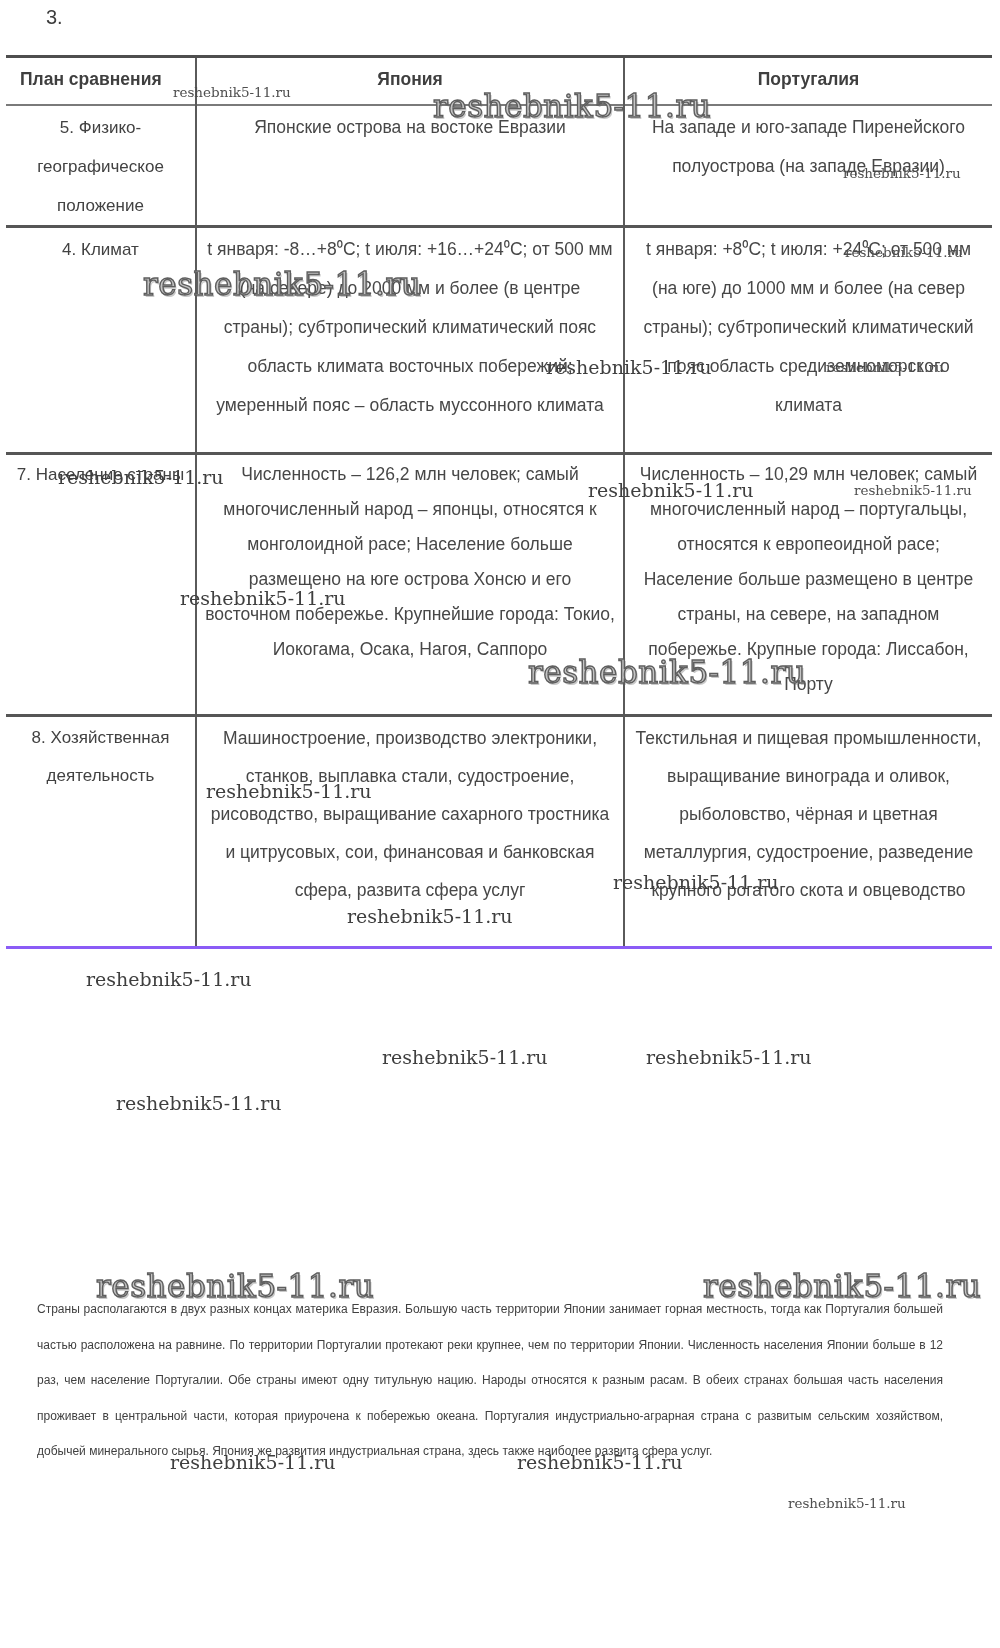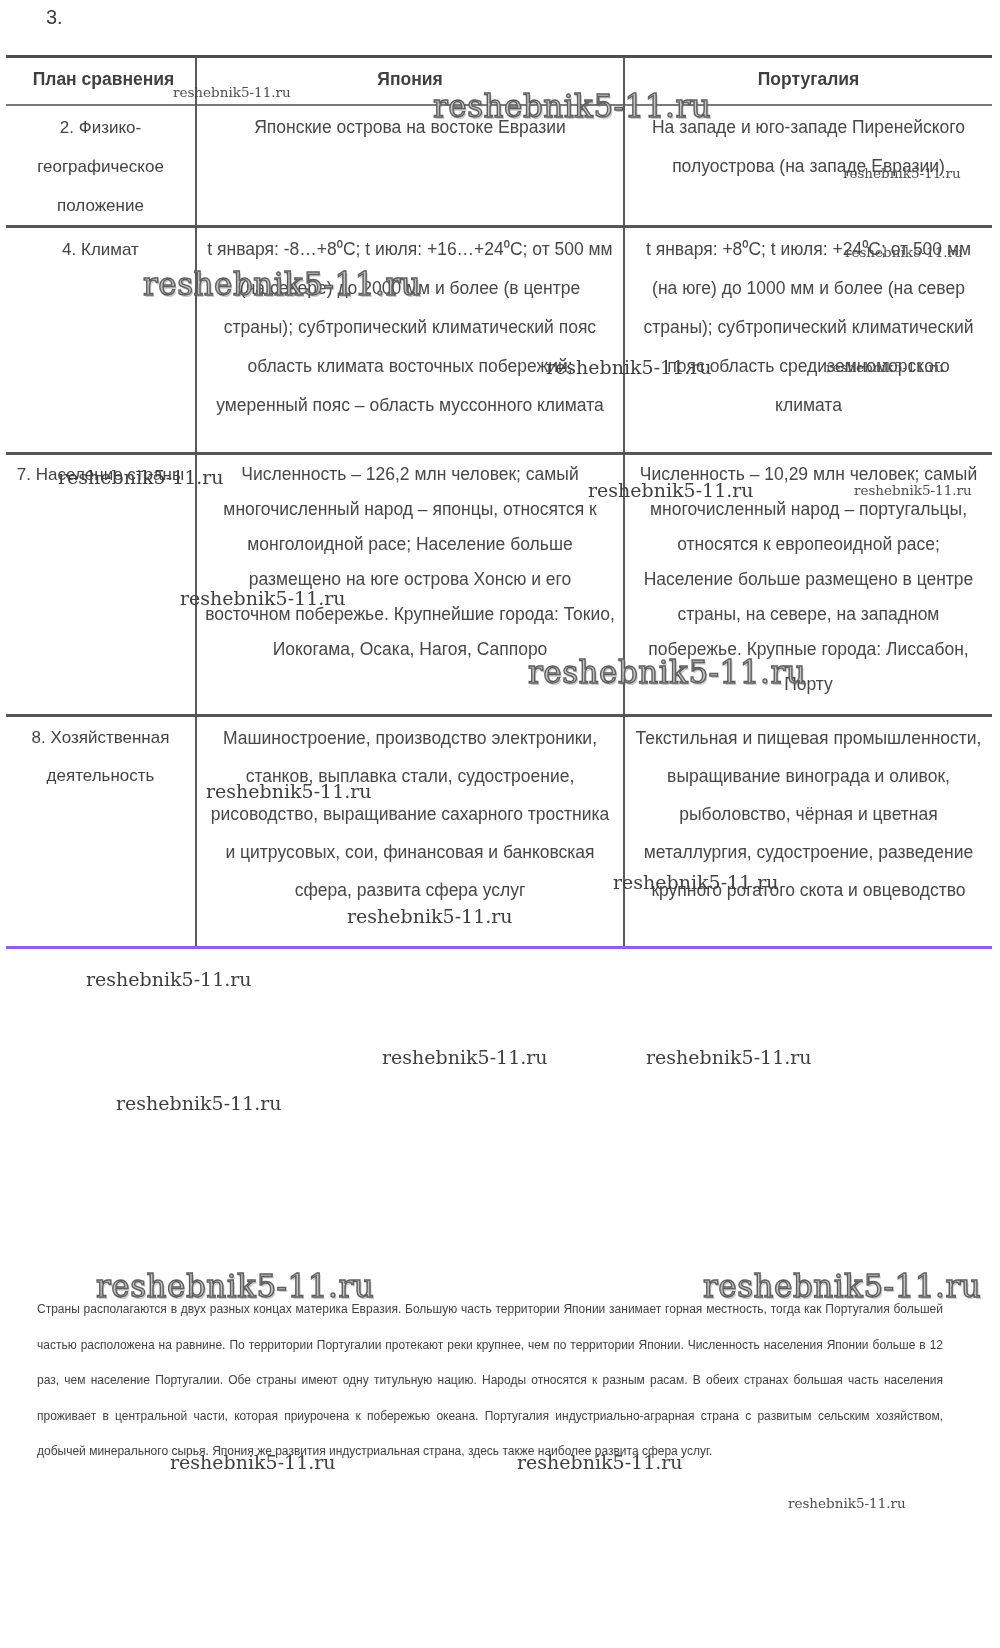--- a/index.html
+++ b/index.html
@@ -34,21 +34,21 @@
   tr.r8         { border-bottom: 3px solid #8b5cf6; }
 
   th, td { vertical-align: top; padding: 2px 8px 0 8px; }
   th:first-child, td:first-child,
   th:nth-child(2), td:nth-child(2) { border-right: 2px solid #5a5a5a; }
 
   th {
     font-weight: bold; font-size: 17.5px; color: #3f3f3f;
     text-align: center; height: 44px; line-height: 38px;
   }
-  th.plan { text-align: center; padding-left: 14px; }
+  th.plan { text-align: left; padding-left: 14px; }
 
   td {
     font-size: 17.5px; text-align: center; line-height: 39px;
     color: #474747;
   }
   td.lbl { font-size: 17px; color: #424242; }
 
   tr.r1 td { height: 45px; }
   tr.r2 td { height: 113px; }
   tr.r3 td { height: 82px; }
@@ -100,21 +100,21 @@
     </colgroup>
     <thead>
       <tr class="hdr">
         <th class="plan">План сравнения</th>
         <th>Япония</th>
         <th>Португалия</th>
       </tr>
     </thead>
     <tbody>
       <tr class="r2">
-        <td class="lbl">2. Физико-географическое положение</td>
+        <td class="lbl">5. Физико-географическое положение</td>
         <td>Японские острова на востоке Евразии</td>
         <td>На западе и юго-западе Пиренейского полуострова (на западе Евразии)</td>
       </tr>
       <tr class="r4">
         <td class="lbl">4. Климат</td>
         <td>t января: -8…+8⁰С; t июля: +16…+24⁰С; от 500 мм (на севере) до 2000 мм и более (в центре страны); субтропический климатический пояс область климата восточных побережий; умеренный пояс – область муссонного климата</td>
         <td>t января: +8⁰С; t июля: +24⁰С; от 500 мм (на юге) до 1000 мм и более (на север страны); субтропический климатический пояс область средиземноморского климата</td>
       </tr>
       <tr class="r7">
         <td class="lbl">7. Население страны</td>

